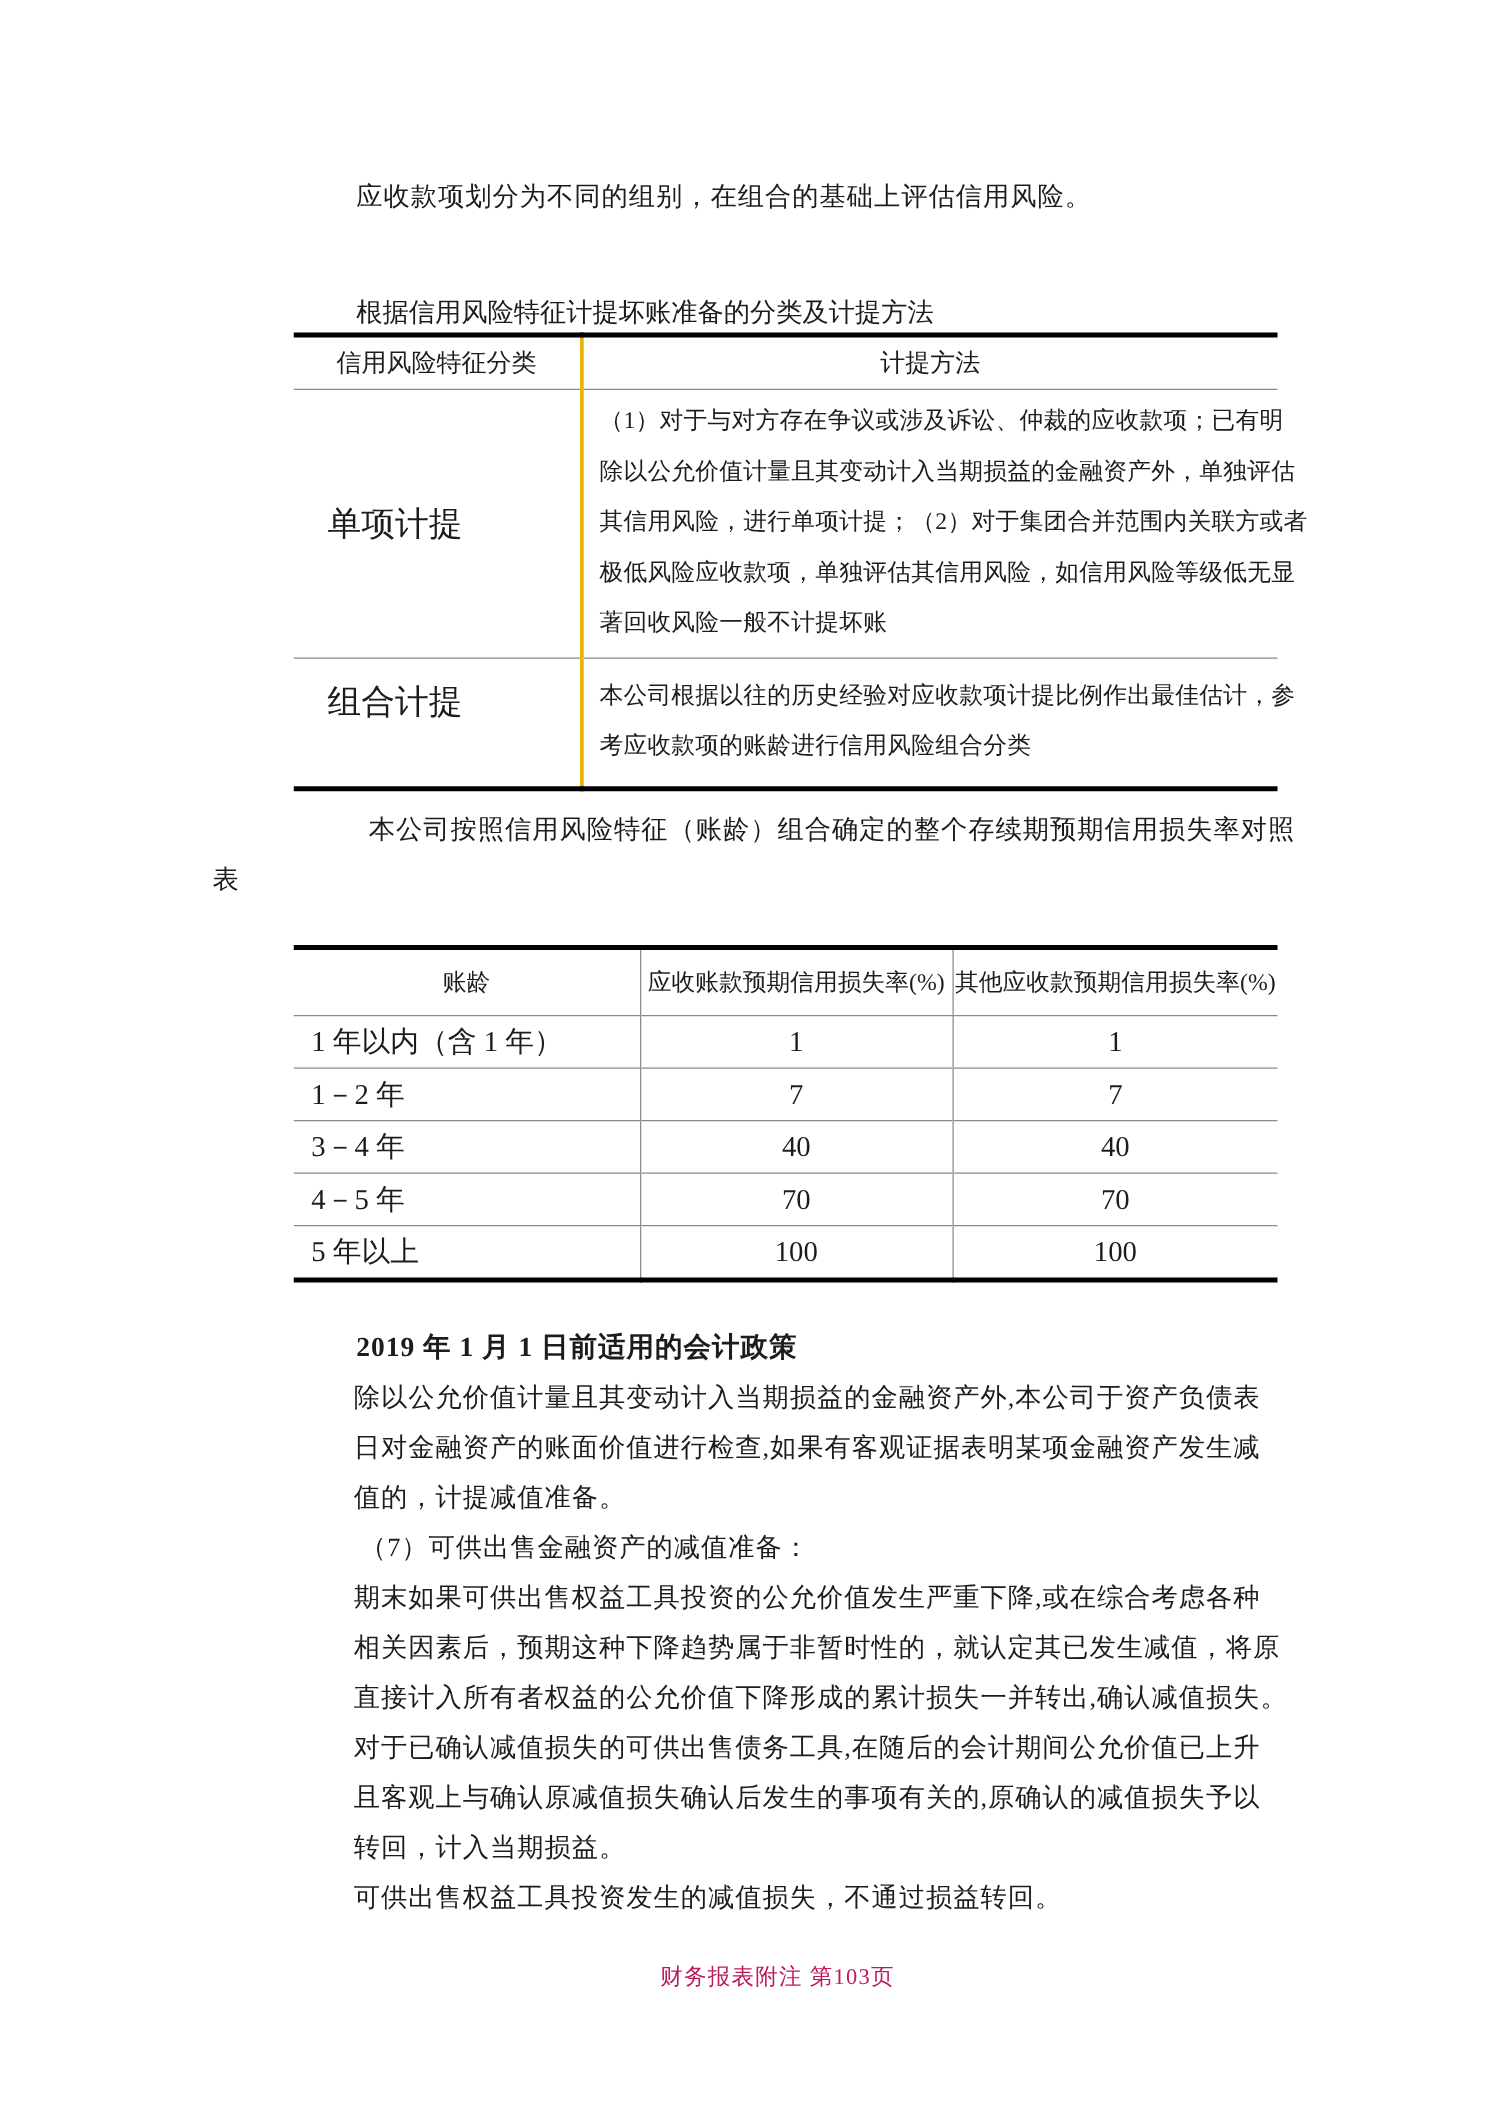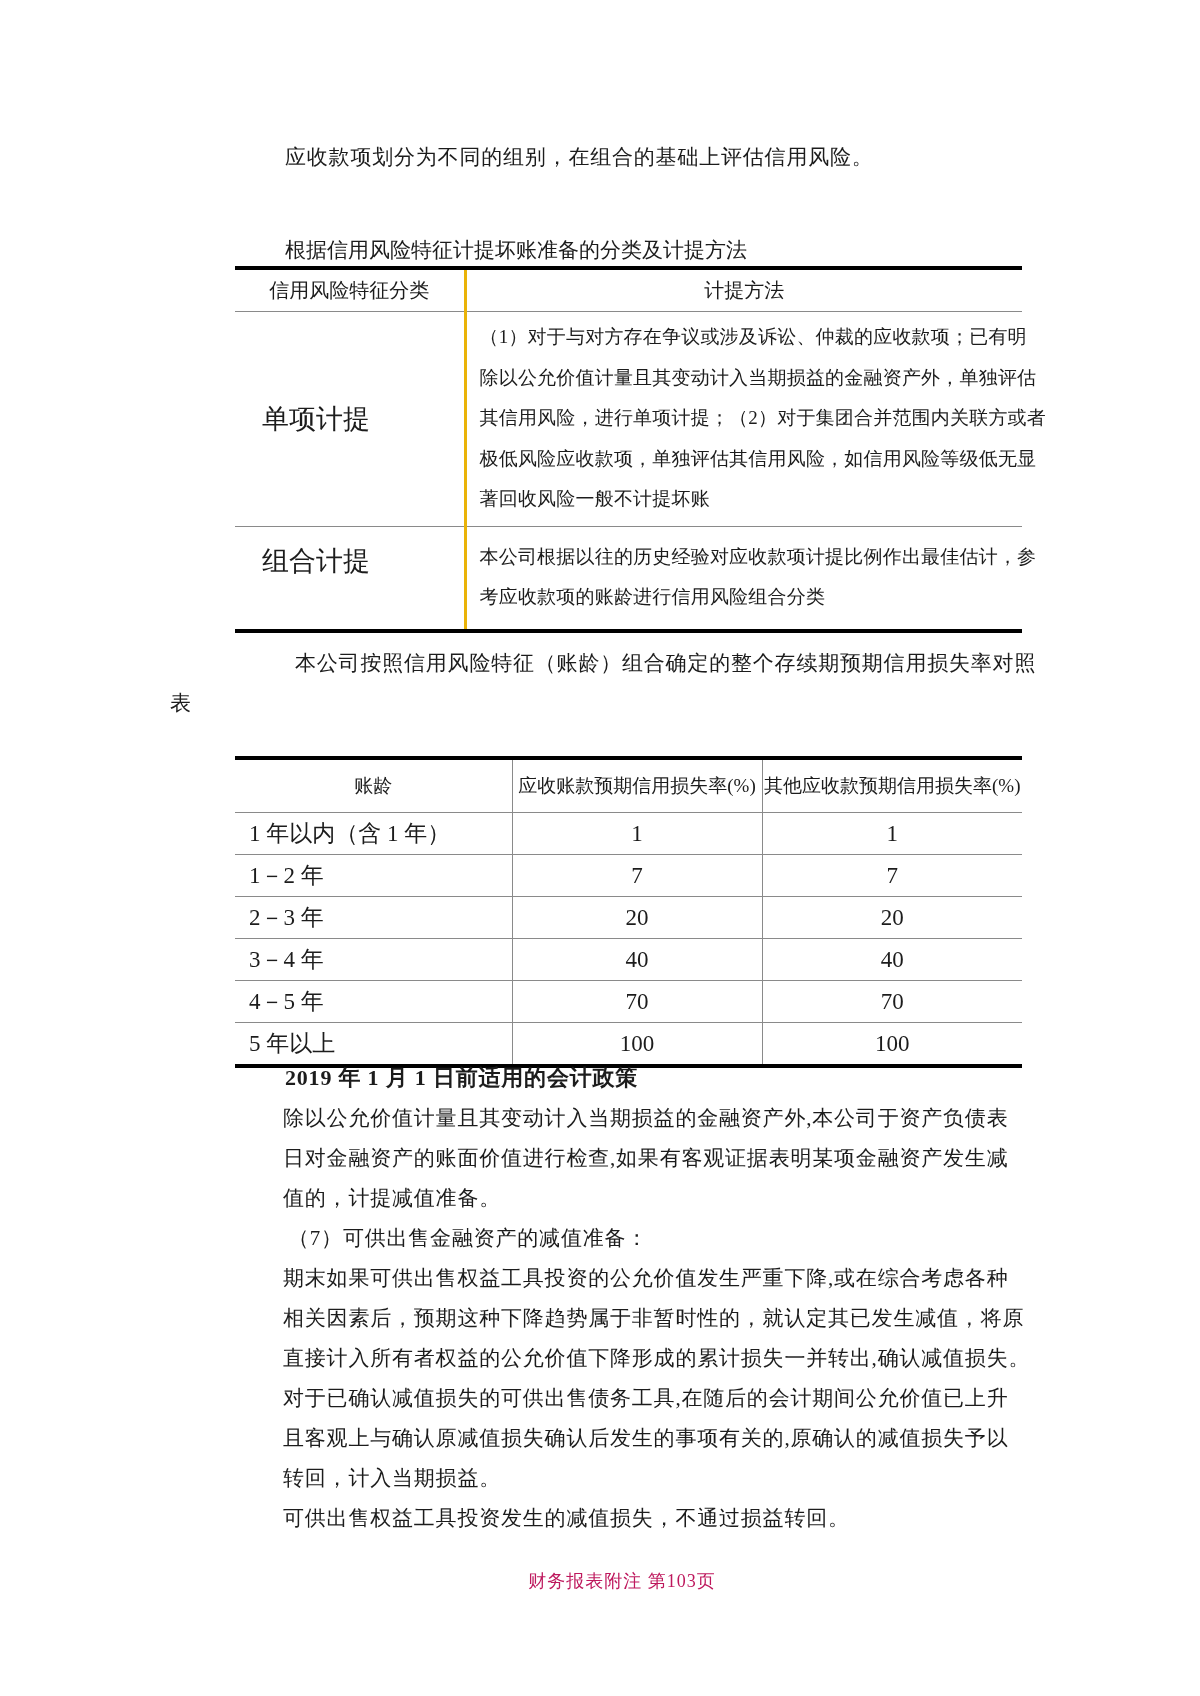--- a/index.html
+++ b/index.html
@@ -127,25 +127,20 @@
       <td>1 年以内（含 1 年）</td>
       <td>1</td>
       <td>1</td>
     </tr>
     <tr>
       <td>1－2 年</td>
       <td>7</td>
       <td>7</td>
     </tr>
     <tr>
-      <td>2－3 年</td>
-      <td>20</td>
-      <td>20</td>
-    </tr>
-    <tr>
       <td>3－4 年</td>
       <td>40</td>
       <td>40</td>
     </tr>
     <tr>
       <td>4－5 年</td>
       <td>70</td>
       <td>70</td>
     </tr>
     <tr>

